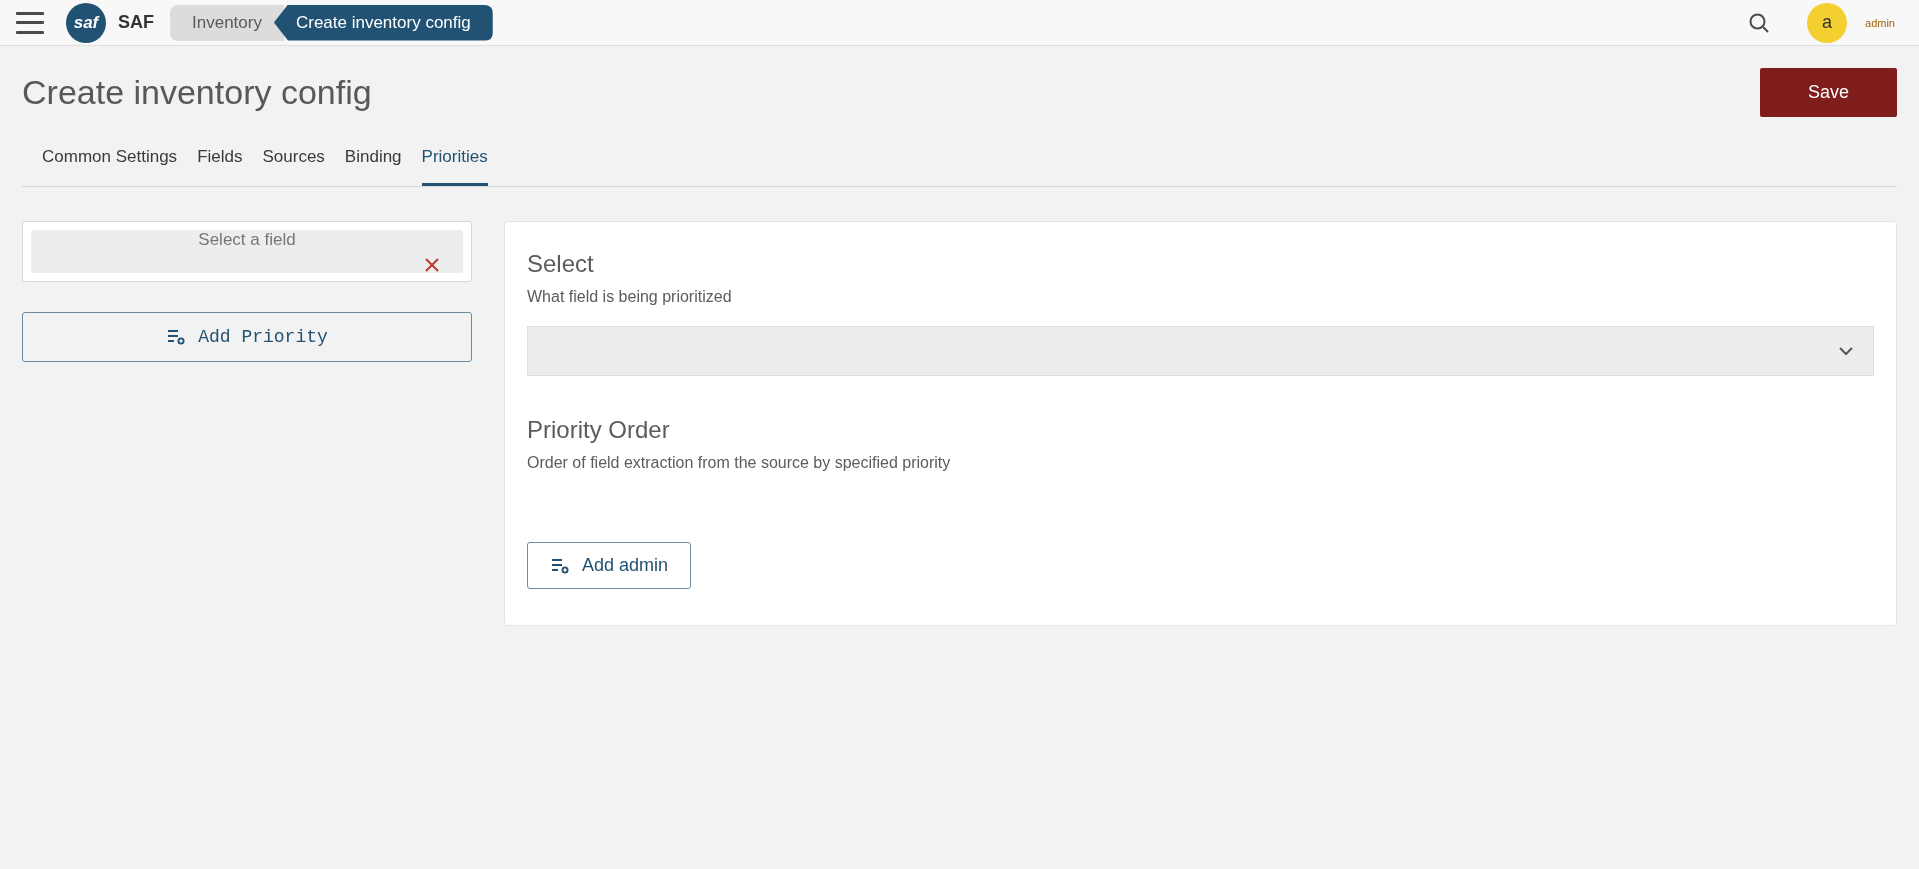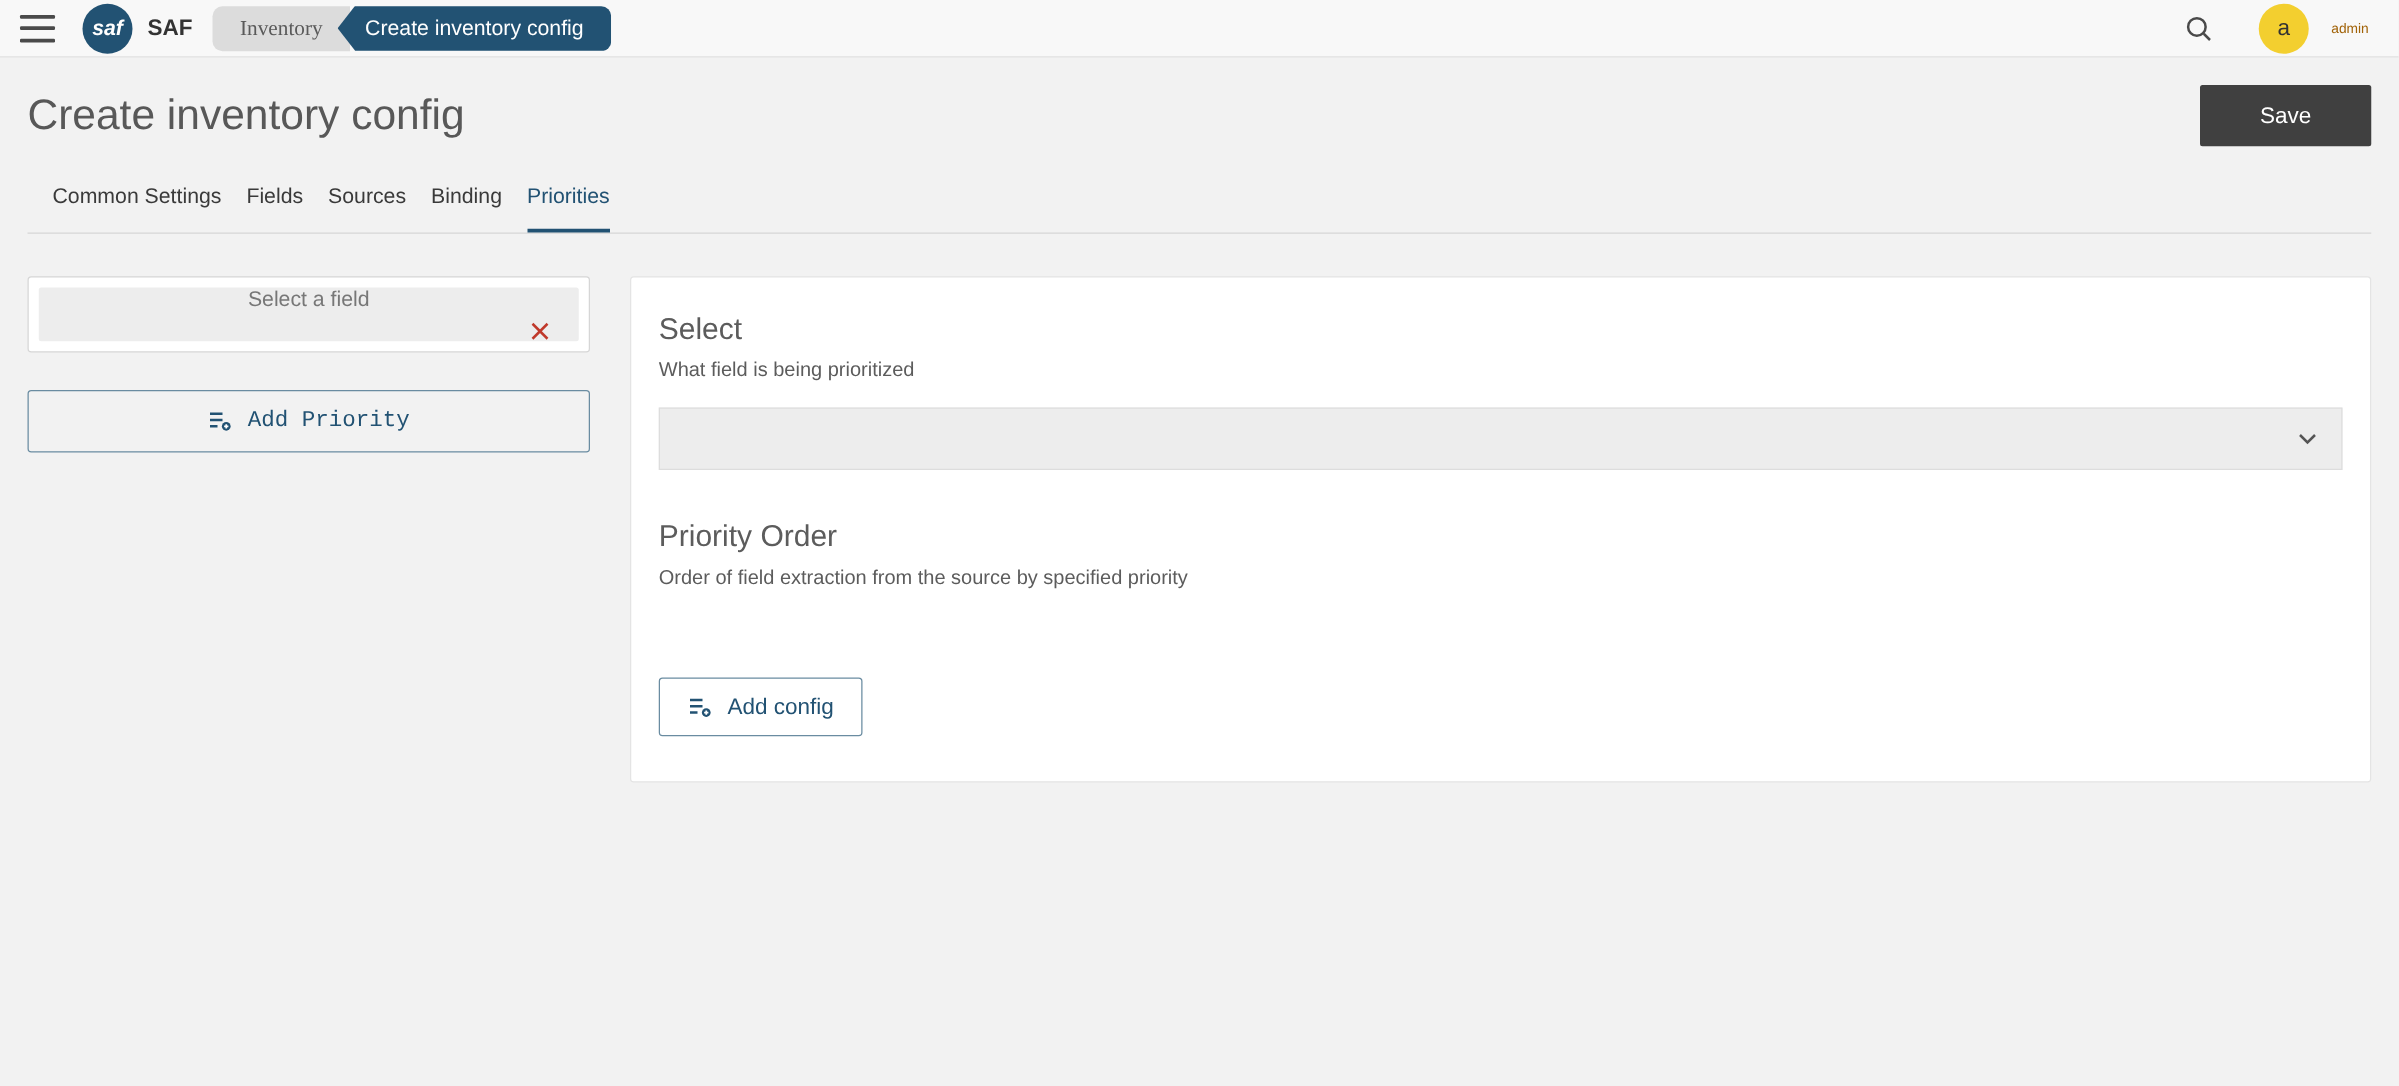--- a/index.html
+++ b/index.html
@@ -40,21 +40,20 @@
 .crumb {
   position: relative;
   height: 36px;
   display: flex; align-items: center;
   padding: 0 22px 0 22px;
   font-size: 17px;
 }
 .crumb.grey {
   background: #dcdcdc; color: #5a5a5a;
   border-radius: 8px 0 0 8px;
-  font-family: Liberation Serif, serif;
 }
 .crumb.blue {
   background: #225273; color: #fff;
   clip-path: polygon(14px 0, 100% 0, 100% 100%, 14px 100%, 0 50%);
   margin-left: -10px;
   border-radius: 0 8px 8px 0;
 }
 .spacer { flex: 1; }
 .search-icon {
   width: 40px; height: 40px; display:flex; align-items:center; justify-content:center;
@@ -67,21 +66,21 @@
   font-size: 18px; color:#333; margin-right: 18px;
 }
 .username { font-size: 11px; color:#a16207; margin-right: 8px; }
 
 
 .main { padding: 22px 22px 40px 22px; }
 .page-header { display:flex; align-items:center; margin-bottom: 22px; }
 .page-title { font-size: 34px; font-weight: 400; color:#585858; }
 .save-btn {
   margin-left: auto;
-  background: #404040; color:#fff;
+  background: #7f1d1d; color:#fff;
   padding: 14px 48px; font-size: 18px;
   border: none; border-radius: 2px; cursor:pointer;
 }
 
 .tabs {
   display:flex; gap: 20px;
   border-bottom: 1px solid #d6d6d6;
   padding-left: 20px;
 }
 .tab {
@@ -259,20 +258,20 @@
           <span class="list-plus-icon">
             <svg width="20" height="18" viewBox="0 0 20 18" fill="none" stroke="#225273" stroke-width="2">
               <line x1="2" y1="3" x2="12" y2="3"></line>
               <line x1="2" y1="8" x2="12" y2="8"></line>
               <line x1="2" y1="13" x2="8" y2="13"></line>
               <circle cx="15" cy="13" r="3.5" fill="#225273" stroke="none"></circle>
               <line x1="15" y1="11.3" x2="15" y2="14.7" stroke="#fff" stroke-width="1.4"></line>
               <line x1="13.3" y1="13" x2="16.7" y2="13" stroke="#fff" stroke-width="1.4"></line>
             </svg>
           </span>
-          <span>Add config</span>
+          <span>Add admin</span>
         </button>
 
       </div>
     </div>
 
   </div>
 </div>
 
 </body></html>

